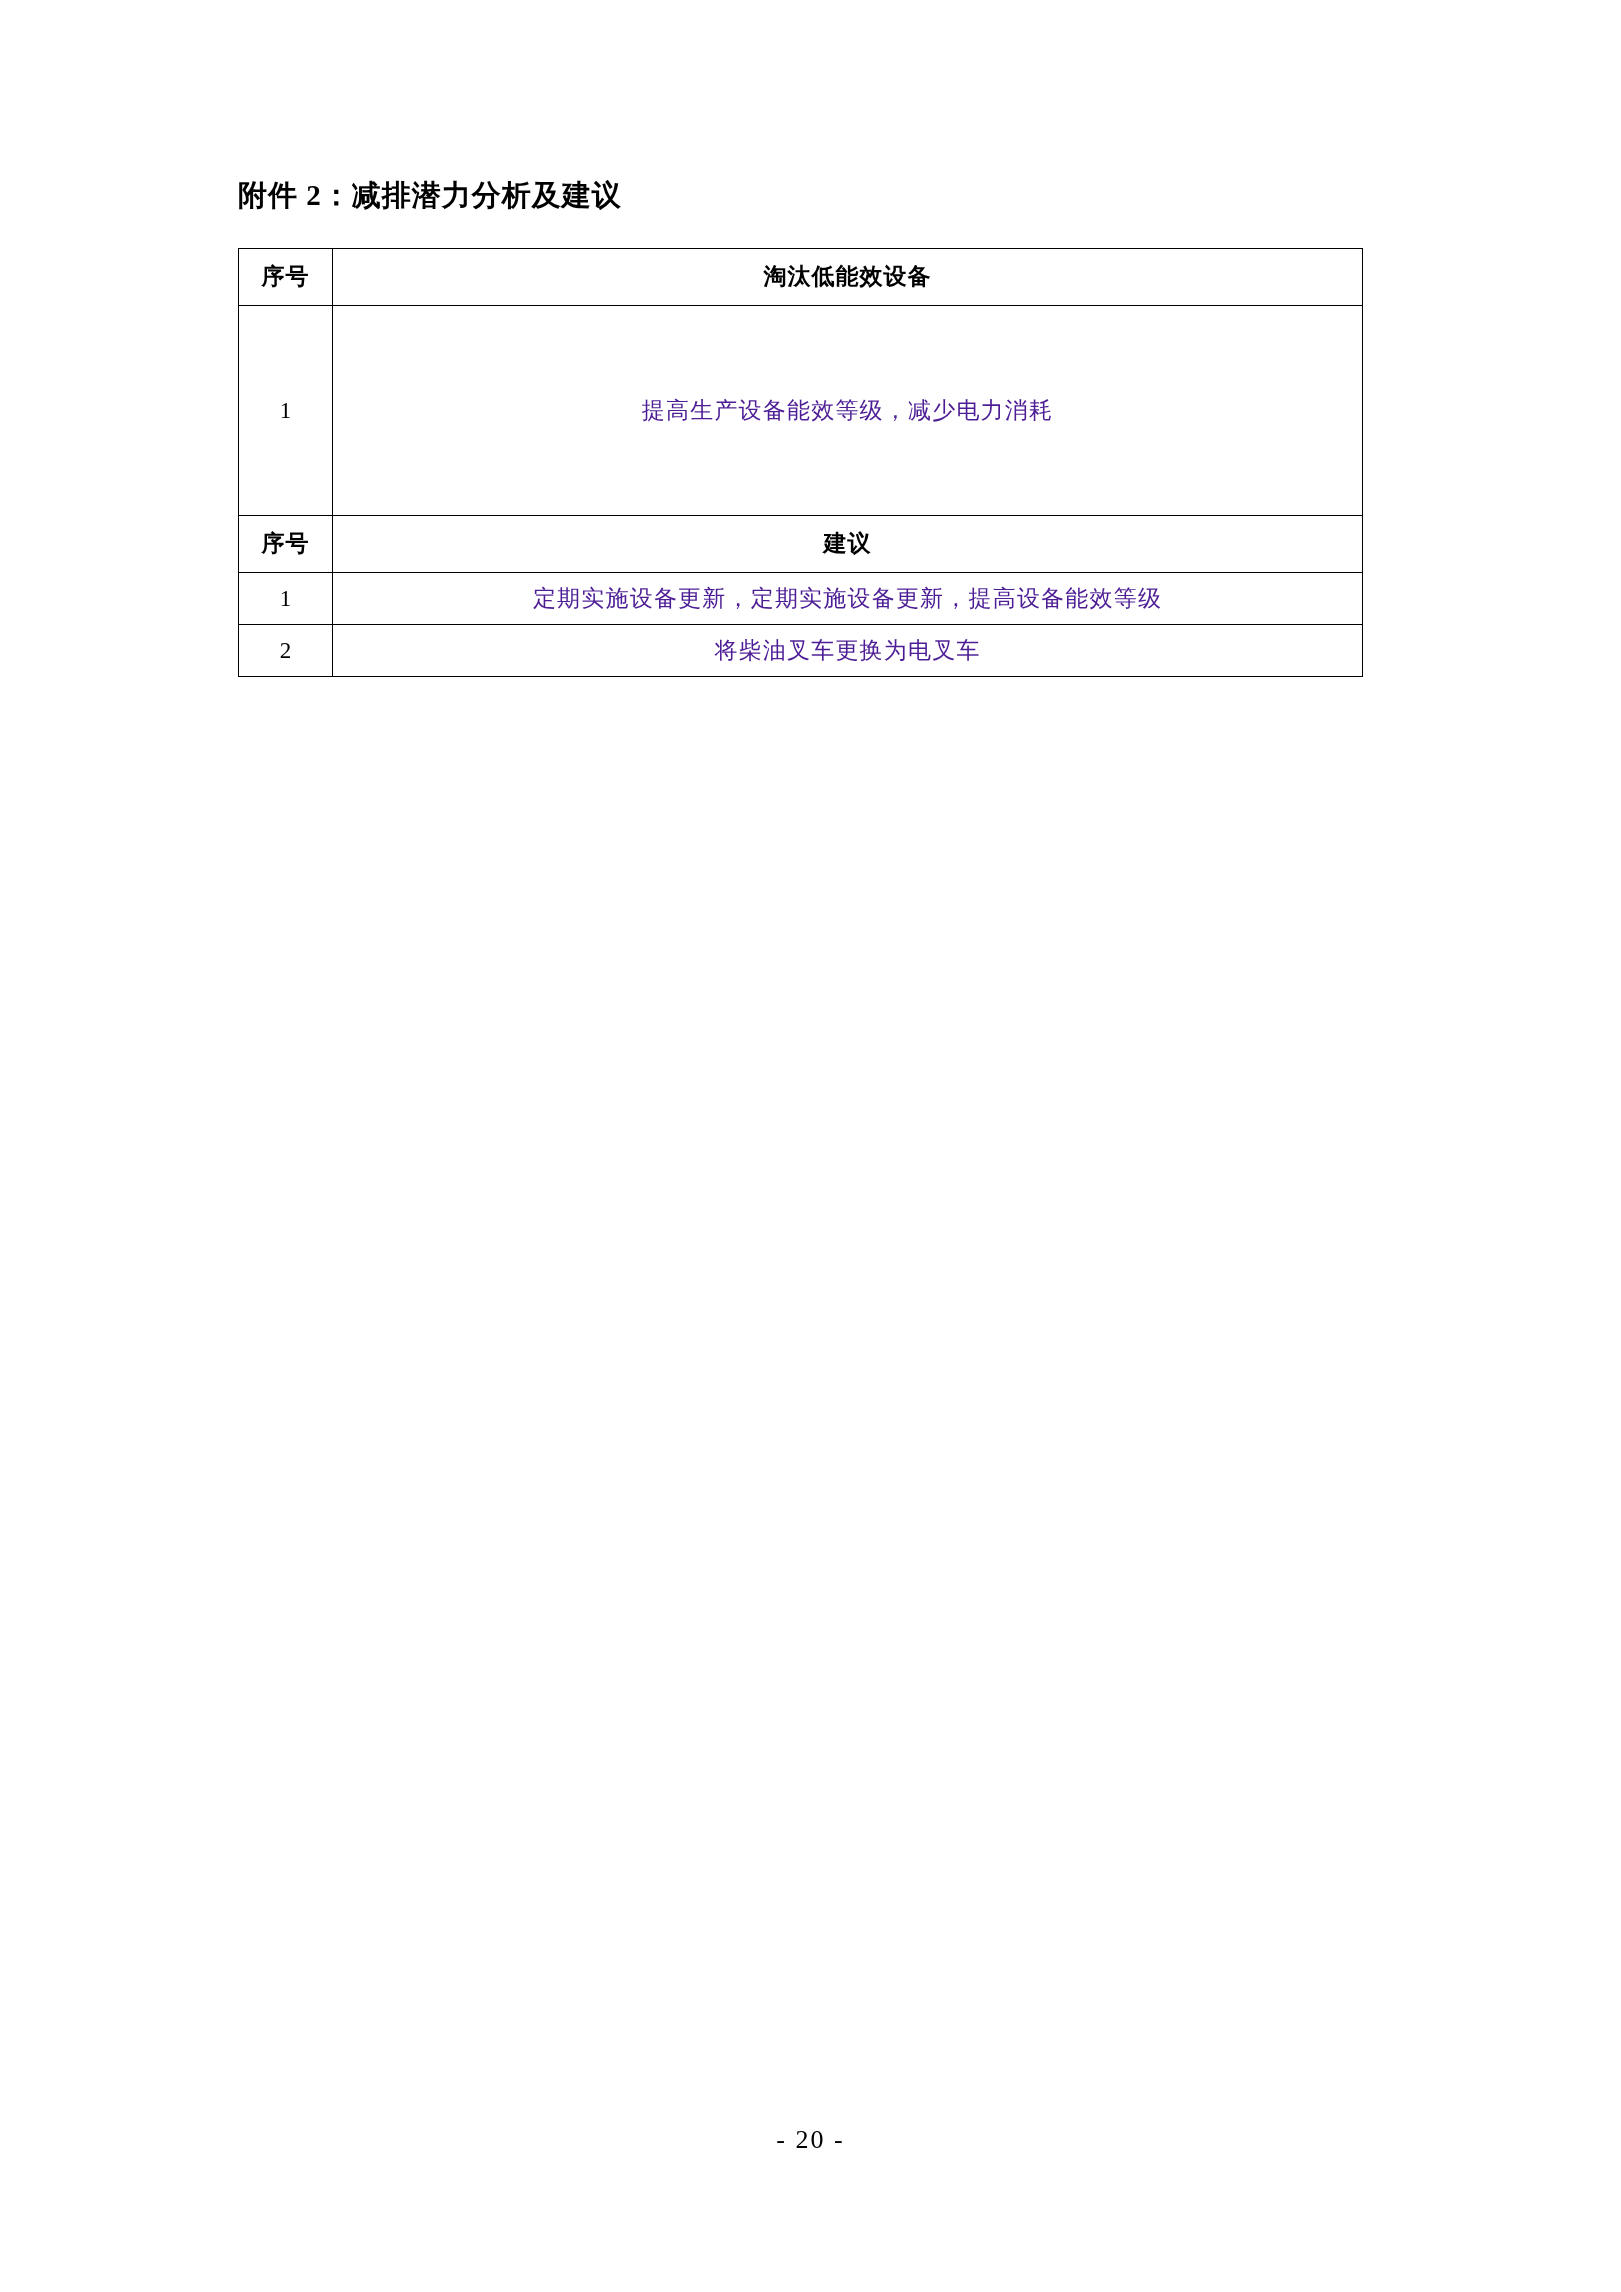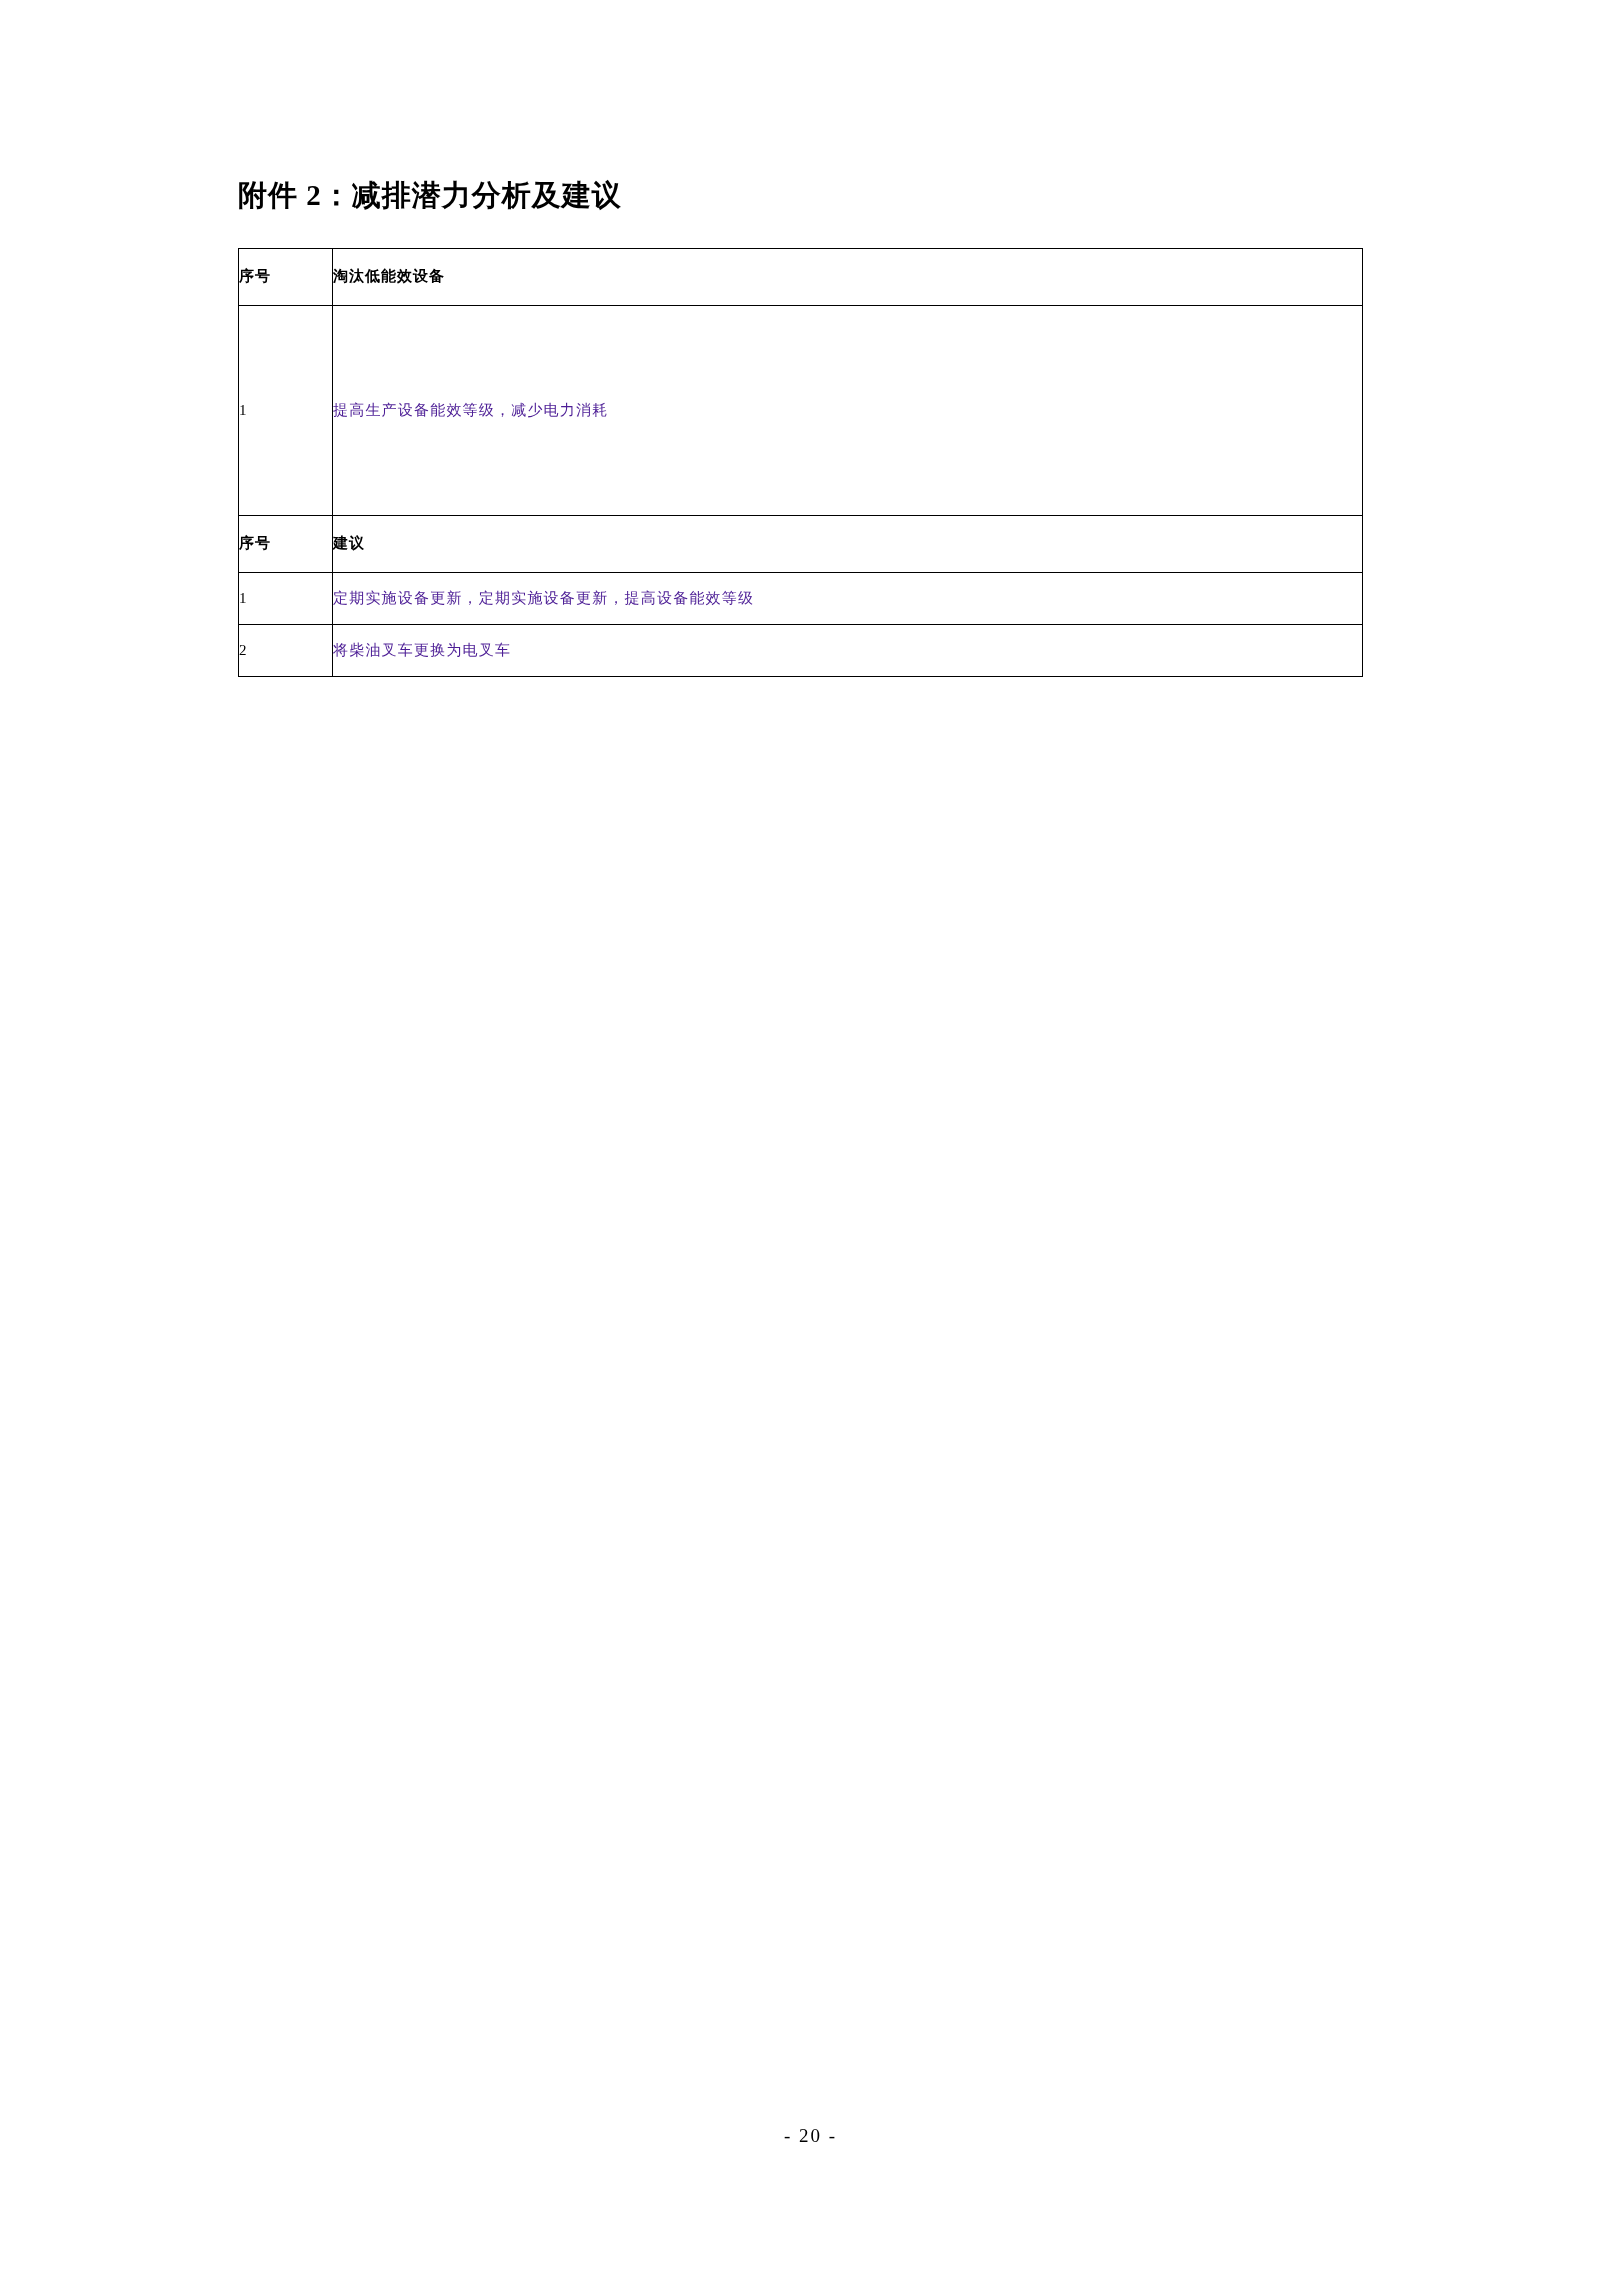--- a/index.html
+++ b/index.html
@@ -32,21 +32,22 @@
   }
   table.tbl {
     border-collapse: collapse;
     width: 1125px;
     table-layout: fixed;
   }
   table.tbl td {
     border: 1.6px solid #000000;
     padding: 0;
     vertical-align: middle;
-    font-size: 15px;
+    text-align: center;
+    font-size: 23px;
     line-height: 1.55;
   }
   td.col-num {
     width: 94px;
   }
   td.head-cell {
     font-weight: bold;
     font-size: 23px;
     letter-spacing: 1px;
     height: 56px;
@@ -64,21 +65,21 @@
     font-size: 23px;
     letter-spacing: 1.2px;
     color: #4c1d95;
   }
   .footer {
     position: absolute;
     left: 0;
     top: 2125px;
     width: 1621px;
     text-align: center;
-    font-size: 19px;
+    font-size: 26px;
     letter-spacing: 2px;
     font-family: "Liberation Serif", "DejaVu Serif", serif;
   }
 </style>
 </head>
 <body>
 
 <div class="page">
 
   <div class="content">

